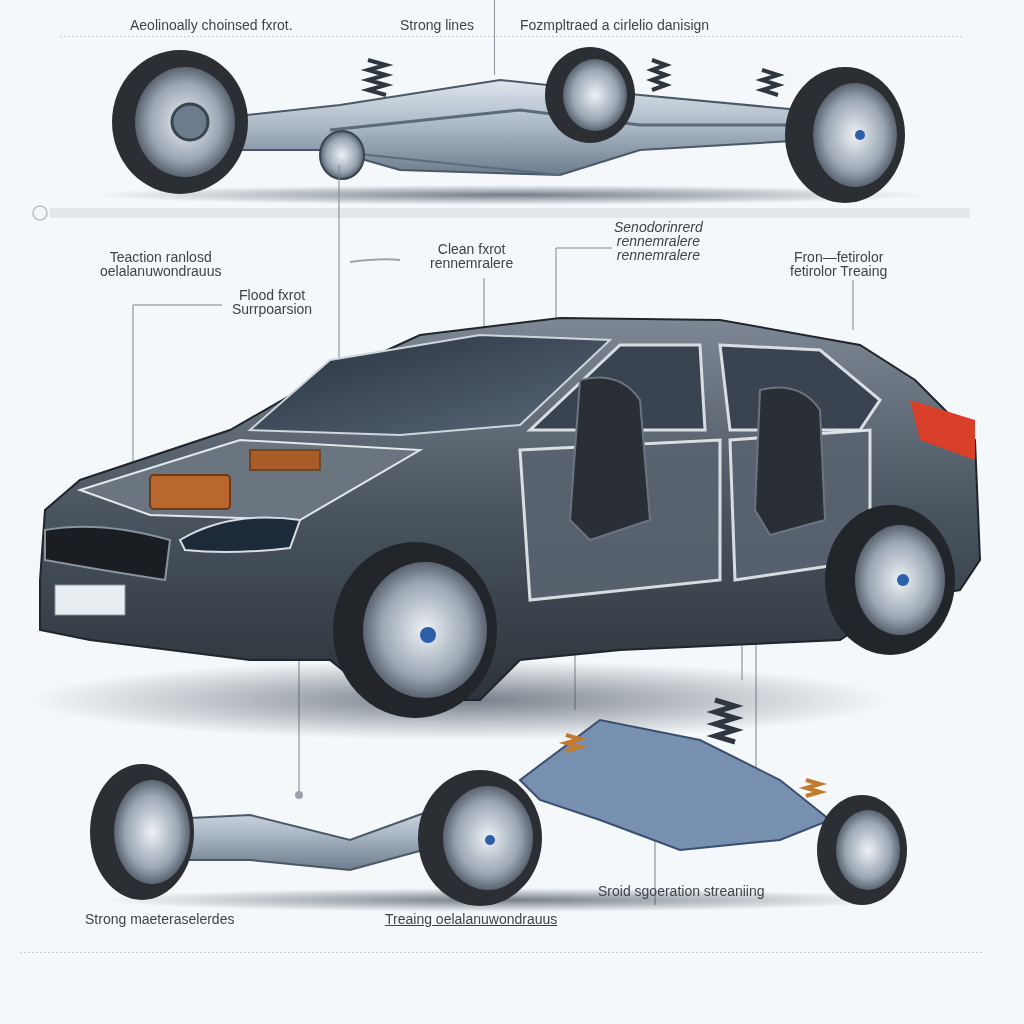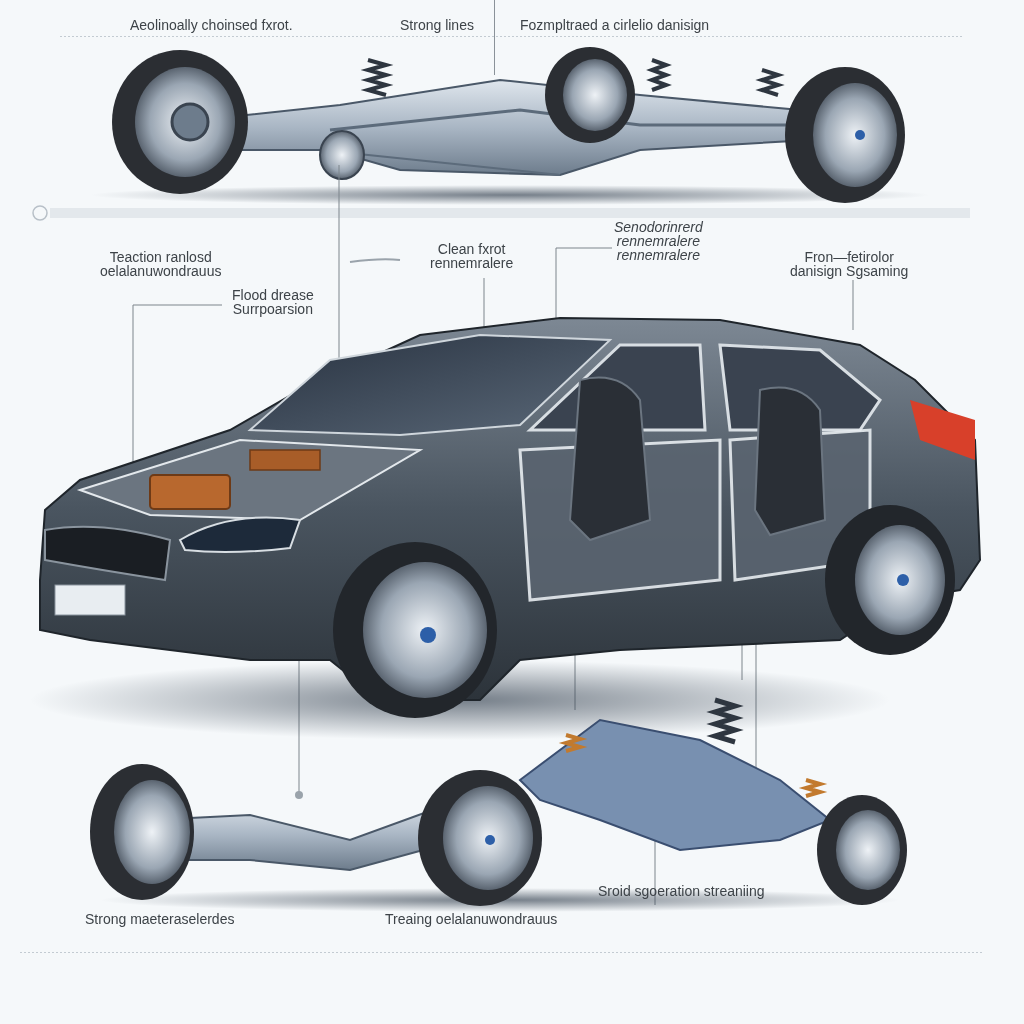--- a/index.html
+++ b/index.html
@@ -157,33 +157,33 @@
       <ellipse cx="868" cy="850" rx="32" ry="40" fill="url(#rim)"></ellipse>
     </g>
   </g>
 </svg>
 
 <div class="lbl center" style="left:100px;top:250px;">
   <div>Teaction ranlosd</div>
   <div>oelalanuwondrauus</div>
 </div>
 <div class="lbl center" style="left:232px;top:288px;">
-  <div>Flood drease</div>
+  <div>Flood fxrot</div>
   <div>Surrpoarsion</div>
 </div>
 <div class="lbl center" style="left:430px;top:242px;">
   <div>Clean fxrot</div>
   <div>rennemralere</div>
 </div>
 <div class="lbl center" style="left:614px;top:220px;font-style:italic;">
   <div>Senodorinrerd</div>
   <div>rennemralere</div>
   <div>rennemralere</div>
 </div>
 <div class="lbl center" style="left:790px;top:250px;">
   <div>Fron—fetirolor</div>
-  <div>danisign Sgsaming</div>
+  <div>fetirolor Treaing</div>
 </div>
 
 <div class="lbl" style="left:85px;top:912px;">Strong maeteraselerdes</div>
-<div class="lbl" style="left:385px;top:912px;">Treaing oelalanuwondrauus</div>
+<div class="lbl" style="left:385px;top:912px;text-decoration:underline;">Treaing oelalanuwondrauus</div>
 <div class="lbl" style="left:598px;top:884px;">Sroid sgoeration streaniing</div>
 <div class="rule" style="left:20px;right:40px;top:952px;"></div>
 
 </body></html>

